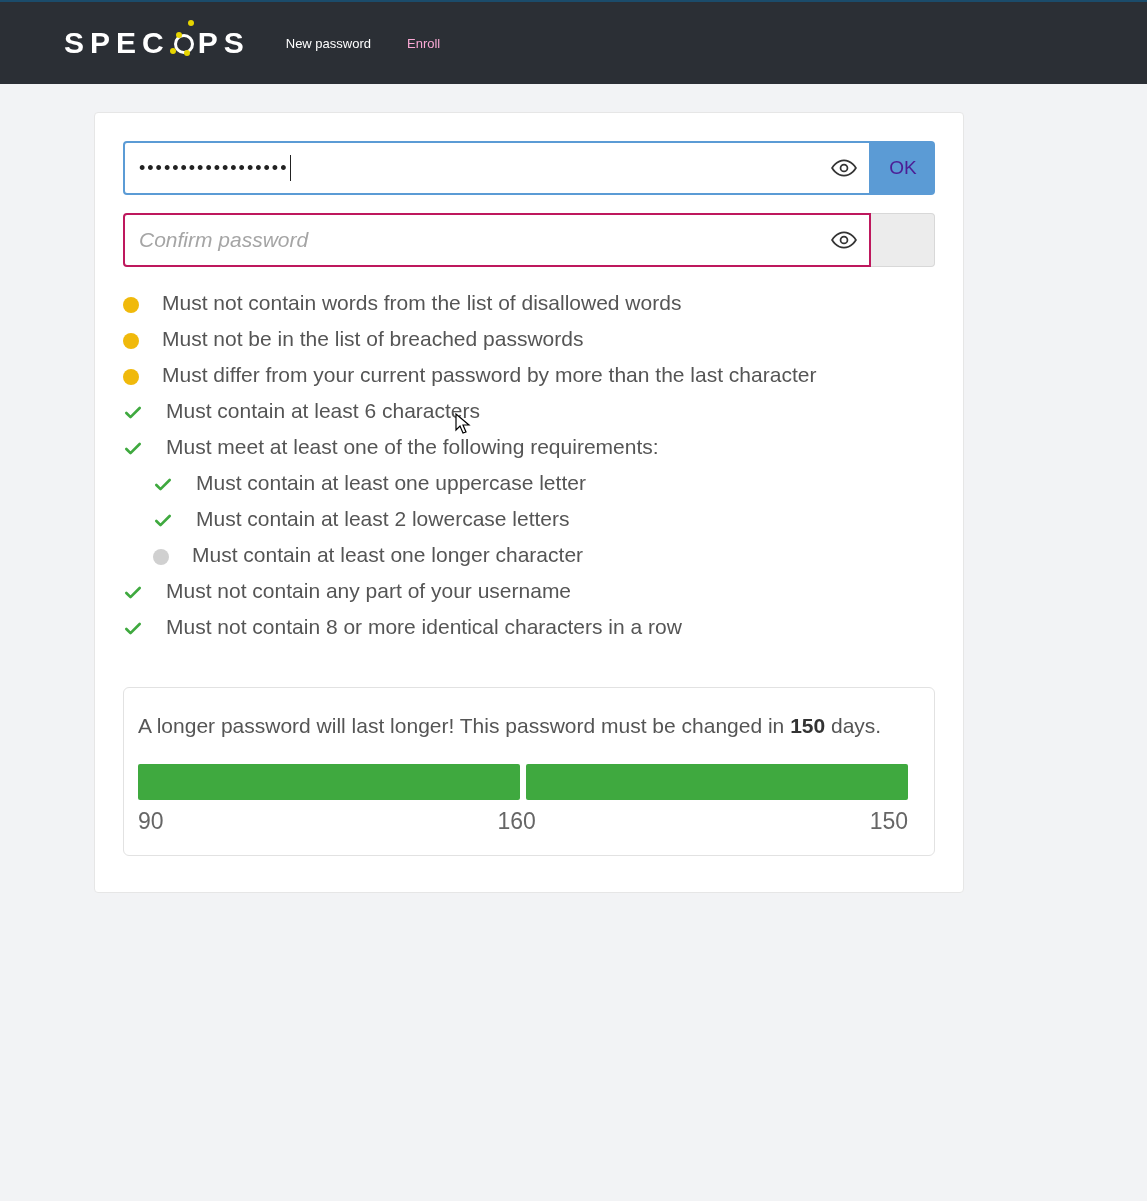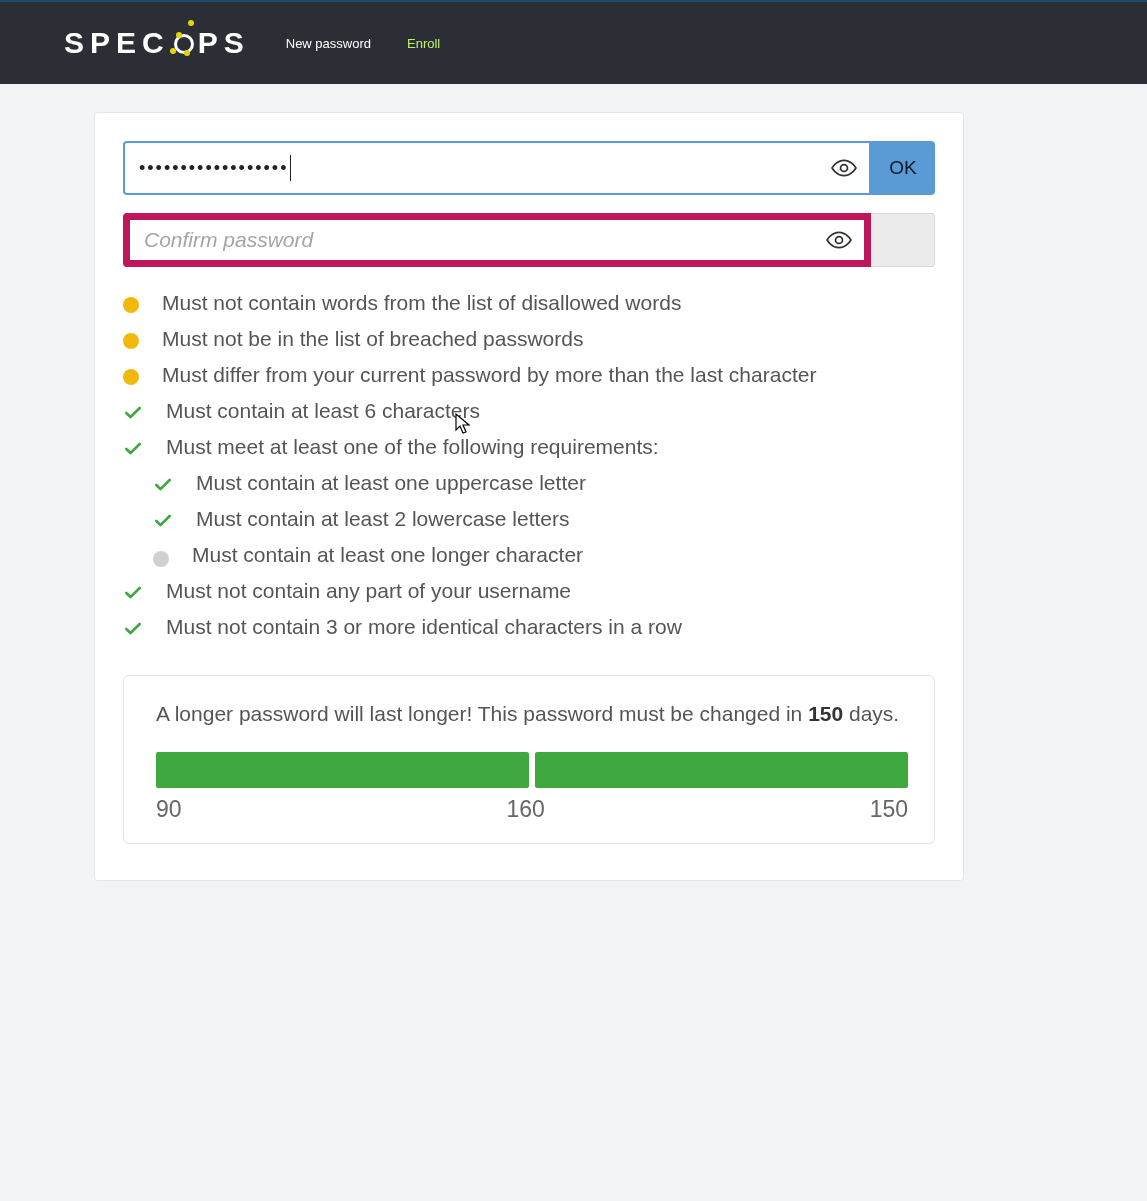--- a/index.html
+++ b/index.html
@@ -45,39 +45,39 @@
     background: #e6d400;
     border-radius: 50%;
     position: absolute;
   }
   .logo .d1 { top: -6px; left: 18px; }
   .logo .d2 { top: 6px; left: 6px; }
   .logo .d3 { top: 22px; left: 0px; }
   .logo .d4 { top: 24px; left: 14px; }
   .nav-link { font-size: 13px; cursor: pointer; }
   .nav-active { color: #fff; }
-  .nav-inactive { color: #bef264; }
+  .nav-inactive { color: #f9a8d4; }
 
   .card {
     width: 870px;
     margin: 28px auto 0 94px;
     background: #fff;
     border: 1px solid #e6e6e6;
     border-radius: 4px;
     padding: 28px 28px 36px 28px;
   }
   .field-row {
     display: flex;
     margin-bottom: 18px;
   }
   .field-row.active .input-box { border: 2px solid #5b9bd5; }
   .input-box {
     flex: 1;
     height: 54px;
-    border: 7px solid #be185d;
+    border: 2px solid #be185d;
     border-radius: 4px 0 0 4px;
     display: flex;
     align-items: center;
     padding: 0 14px;
     font-size: 20px;
     position: relative;
     background: #fff;
   }
   .input-dots {
     letter-spacing: 2px;
@@ -101,43 +101,43 @@
   }
   .btn {
     width: 64px;
     display: flex;
     align-items: center;
     justify-content: center;
     border-radius: 0 4px 4px 0;
     font-size: 19px;
     cursor: pointer;
   }
-  .btn-primary { background: #5b9bd5; color: #0f172a; }
+  .btn-primary { background: #5b9bd5; color: #4c1d95; }
   .btn-disabled { background: #ececec; color: #ececec; border: 1px solid #d8d8d8; border-left: none; }
 
   .rules { margin-top: 8px; }
   .rule {
     display: flex;
     align-items: flex-start;
     gap: 23px;
     font-size: 21px;
     color: #555;
     padding: 6px 0;
   }
-  .rule.sub { padding-left: 30px; align-items: flex-end; }
+  .rule.sub { padding-left: 30px; }
   .status-icon { width: 20px; height: 20px; flex-shrink: 0; margin-top: 4px; }
   .dot-pending { width: 16px; height: 16px; border-radius: 50%; background: #f0b90b; margin-top: 6px; }
   .dot-neutral { width: 16px; height: 16px; border-radius: 50%; background: #d0d0d0; margin-top: 6px; }
   .check { color: #3fa93f; }
 
   .info-box {
-    margin-top: 30px;
+    margin-top: 42px;
     border: 1px solid #e2e2e2;
     border-radius: 6px;
-    padding: 22px 26px 20px 32px;
+    padding: 22px 26px 20px 14px;
   }
   .info-text { font-size: 21px; color: #555; line-height: 1.5; }
   .info-text .bold { font-weight: 700; color: #333; }
   .bars {
     display: flex;
     gap: 6px;
     margin-top: 22px;
   }
   .bar { height: 36px; background: #3fa93f; border-radius: 2px; }
   .bar1 { flex: 1; }
@@ -249,21 +249,21 @@
       <div class="rule">
         <span class="status-icon check"><svg viewBox="0 0 24 24" width="20" height="20">
             <path fill="none" stroke="#3fa93f" stroke-width="3.2" stroke-linecap="round" stroke-linejoin="round" d="M4 12 L9 17 L20 6"></path>
           </svg></span>
         <span>Must not contain any part of your username</span>
       </div>
       <div class="rule">
         <span class="status-icon check"><svg viewBox="0 0 24 24" width="20" height="20">
             <path fill="none" stroke="#3fa93f" stroke-width="3.2" stroke-linecap="round" stroke-linejoin="round" d="M4 12 L9 17 L20 6"></path>
           </svg></span>
-        <span>Must not contain 3 or more identical characters in a row</span>
+        <span>Must not contain 8 or more identical characters in a row</span>
       </div>
     </div>
 
   <div class="info-box">
     <div class="info-text">
       <span>A longer password will last longer! This password must be changed in </span><span class="bold">150</span><span> days.</span>
     </div>
     <div class="bars">
       <div class="bar bar1"></div>
       <div class="bar bar2"></div>

